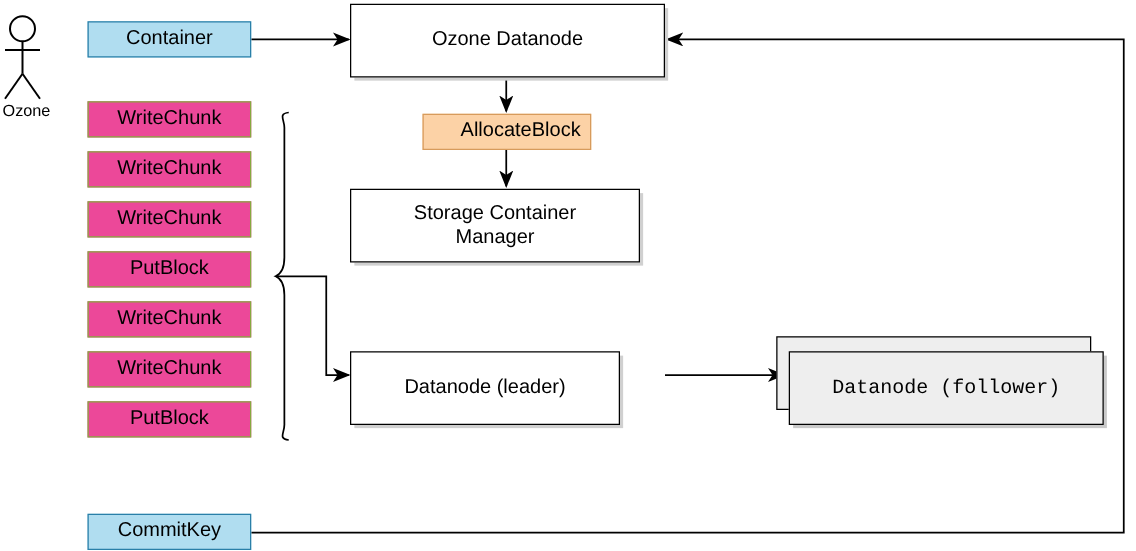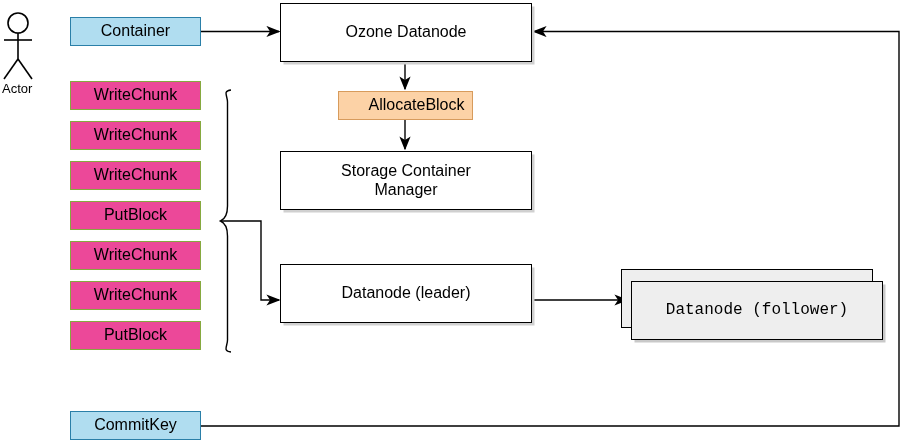--- a/index.html
+++ b/index.html
@@ -105,39 +105,39 @@
 
     <g stroke="#000000" stroke-width="1.6" fill="none">
       <circle cx="18" cy="23" r="10"></circle>
       <line x1="18" y1="33" x2="18" y2="59"></line>
       <line x1="4" y1="40" x2="32" y2="40"></line>
       <line x1="18" y1="59" x2="4" y2="79"></line>
       <line x1="18" y1="59" x2="32" y2="79"></line>
     </g>
   </svg>
 
-  <div class="actor-label" style="left:2px; top:81px;">Actor</div>
+  <div class="actor-label" style="left:2px; top:81px;">Ozone</div>
 
   <div class="node blue" style="left:70px; top:17px; width:131px; height:29px;">Container</div>
 
   <div class="node green" style="left:70px; top:81px; width:131px; height:29px;">WriteChunk</div>
   <div class="node green" style="left:70px; top:121px; width:131px; height:29px;">WriteChunk</div>
   <div class="node green" style="left:70px; top:161px; width:131px; height:29px;">WriteChunk</div>
   <div class="node green" style="left:70px; top:201px; width:131px; height:29px;">PutBlock</div>
   <div class="node green" style="left:70px; top:241px; width:131px; height:29px;">WriteChunk</div>
   <div class="node green" style="left:70px; top:281px; width:131px; height:29px;">WriteChunk</div>
   <div class="node green" style="left:70px; top:321px; width:131px; height:29px;">PutBlock</div>
 
   <div class="node blue" style="left:70px; top:411px; width:131px; height:29px;">CommitKey</div>
 
   <div class="node shadowed" style="left:280px; top:3px; width:252px; height:59px;">Ozone Datanode</div>
 
   <div class="node orange" style="left:338px; top:91px; width:135px; height:29px;padding-left:22px;">AllocateBlock</div>
 
-  <div class="node shadowed" style="left:280px; top:151px; width:252px; height:59px;">Storage Container
+  <div class="node shadowed" style="left:280px; top:151px; width:232px; height:59px;">Storage Container
 Manager</div>
 
-  <div class="node shadowed" style="left:280px; top:264px; width:252px; height:59px;">Datanode (leader)</div>
+  <div class="node shadowed" style="left:280px; top:281px; width:216px; height:59px;">Datanode (leader)</div>
 
   <div class="node gray-stack-back" style="left:621px; top:269px; width:252px; height:59px;"></div>
   <div class="node gray-stack-front" style="left:631px; top:281px; width:252px; height:59px;font-family:Liberation Mono, monospace;">Datanode (follower)</div>
 
 </div>
 
 </body></html>

